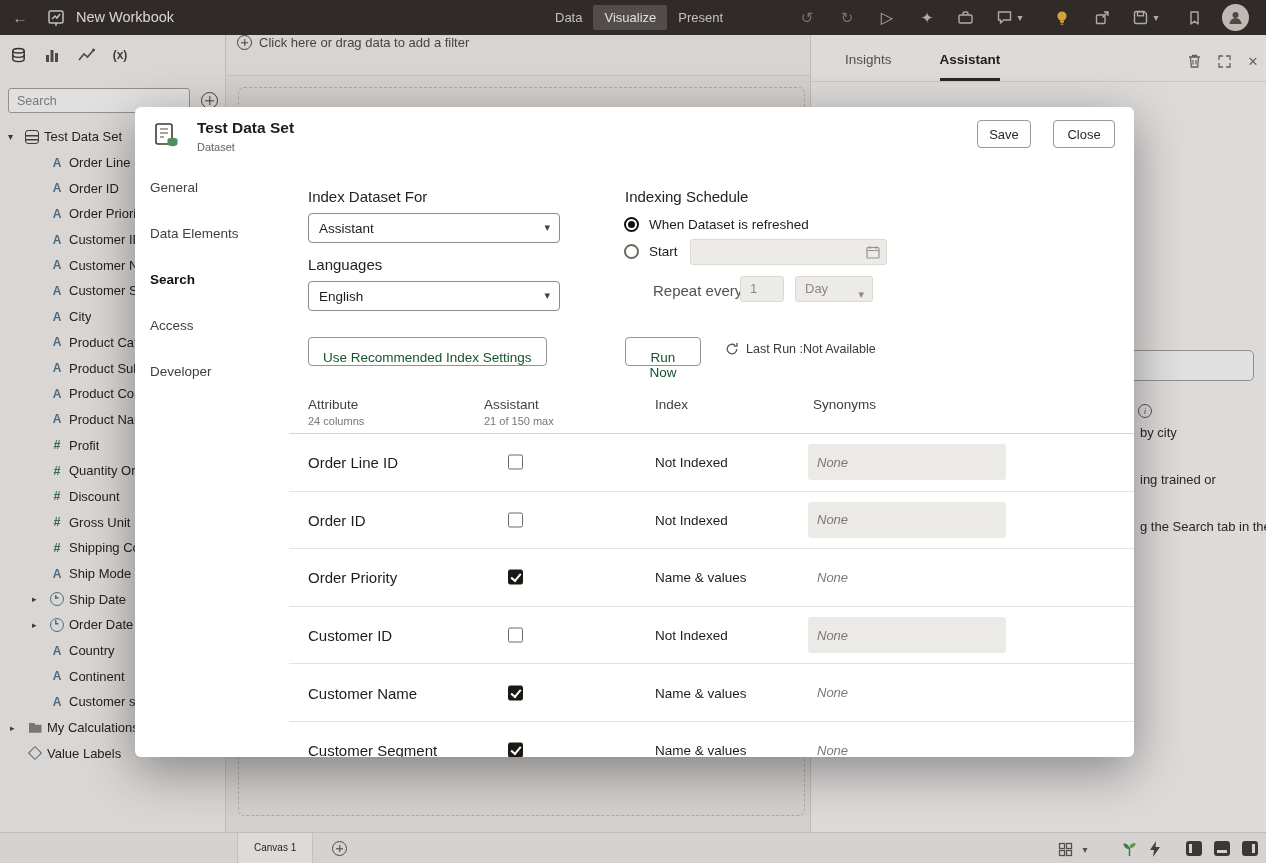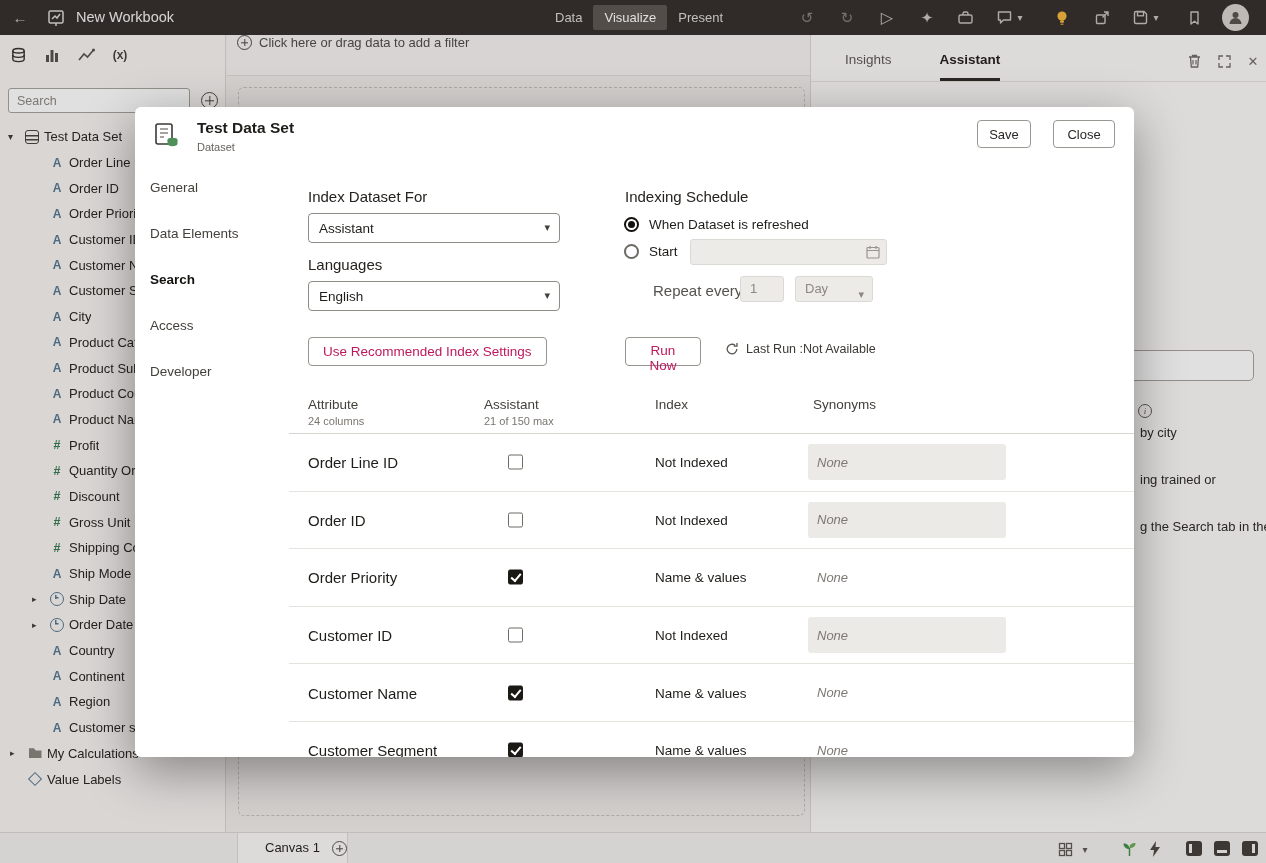--- a/index.html
+++ b/index.html
@@ -60,21 +60,21 @@
 .rp-tab+.rp-tab{margin-left:48px}
 .rp-tab.active{color:#1f1d1a;font-weight:700;box-shadow:inset 0 -3px 0 #2b2825}
 .rp-ico{position:absolute;top:13px;width:18px;height:18px;color:#6e6a66;display:flex;align-items:center;justify-content:center;cursor:pointer;font-size:13px}
 .ask-input{position:absolute;left:280px;top:315px;width:163px;height:31px;border:1px solid #a7a19c;border-radius:5px;background:#fff}
 .rp-info{position:absolute;left:327px;top:369px;width:14px;height:14px;border:1.3px solid #5f5b57;border-radius:50%;color:#5f5b57;font-size:9px;font-style:italic;font-family:"Liberation Serif",serif;display:flex;align-items:center;justify-content:center}
 .rp-frags{position:absolute;left:329px;top:390px;display:flex;flex-direction:column;gap:31px}
 .rp-frag{font-size:13px;color:#2a2824;white-space:nowrap;height:16px}
 
 
 .bottombar{position:absolute;left:0;right:0;bottom:0;height:31px;background:#f2f0ee;border-top:1px solid #d9d5d1;z-index:1}
-.canvas-tab{position:absolute;left:237px;top:0;height:30px;padding:0 27px;background:#fbfaf9;border-left:1px solid #ddd9d5;border-right:1px solid #ddd9d5;line-height:30px;font-size:13px;color:#1f1d1a;cursor:pointer}
+.canvas-tab{position:absolute;left:237px;top:0;height:30px;padding:0 16px;background:#fbfaf9;border-left:1px solid #ddd9d5;border-right:1px solid #ddd9d5;line-height:30px;font-size:10px;color:#1f1d1a;cursor:pointer}
 .bottombar .circle-plus{position:absolute;left:332px;top:8px;width:15px;height:15px;border-width:1.3px;border-color:#55514c}
 .bb-ico{position:absolute;top:7px;width:18px;height:18px;display:flex;align-items:center;justify-content:center;color:#5b5752;cursor:pointer}
 .pt{position:absolute;top:8px;width:16px;height:15px;background:#403c37;border-radius:3px;cursor:pointer}
 .pt::before{content:"";position:absolute;background:#f2f0ee}
 .pt-left::before{left:3px;top:3px;bottom:3px;width:3px}
 .pt-bottom::before{left:3px;right:3px;bottom:3px;height:3px}
 .pt-right::before{right:3px;top:3px;bottom:3px;width:3px}
 
 
 .backdrop{position:absolute;inset:0;background:rgba(42,38,34,0.14);z-index:10}
@@ -86,21 +86,21 @@
 .m-save{left:842px;width:54px}
 .m-close{left:918px;width:62px}
 .m-nav{position:absolute;left:15px;top:58px;width:130px}
 .m-nav-item{height:46px;line-height:46px;font-size:13.5px;color:#44403b;cursor:pointer;white-space:nowrap}
 .m-nav-item.active{color:#14120f;font-weight:700}
 .lbl{position:absolute;font-size:15px;color:#26231f;white-space:nowrap}
 .select{position:absolute;height:30px;border:1px solid #8f8b86;border-radius:4px;background:#fff;display:flex;align-items:center;padding:0 26px 0 10px;font-size:13.5px;color:#1f1d1a;cursor:pointer}
 .select .caret{position:absolute;right:9px;top:50%;transform:translateY(-52%);font-size:11px;color:#44403b}
 #sel-indexfor{left:173px;top:106px;width:252px}
 #sel-lang{left:173px;top:174px;width:252px}
-.m-push{position:absolute;height:29px;border:1px solid #97938e;border-radius:4px;background:#fff;font-size:13.5px;color:#be185d;font-family:"Liberation Sans",sans-serif;padding:5px 14px;cursor:pointer}
+.m-push{position:absolute;height:29px;border:1px solid #97938e;border-radius:4px;background:#fff;font-size:13.5px;color:#14532d;font-family:"Liberation Sans",sans-serif;padding:12px 14px;cursor:pointer}
 #btn-reco{left:173px;top:230px}
 #btn-runnow{left:490px;top:230px;width:76px}
 .radio-row{position:absolute;display:flex;align-items:center}
 .radio{width:15px;height:15px;border-radius:50%;flex:none;margin-right:10px;position:relative;cursor:pointer}
 .radio.sel{border:2px solid #14120f}
 .radio.sel::after{content:"";position:absolute;inset:2px;background:#14120f;border-radius:50%}
 .radio.unsel{border:2px solid #6e6a64;background:#fff}
 .radio-label{font-size:13.5px;color:#1f1d1a}
 .dis-field{background:#edebe8;border:1px solid #dcd9d5;border-radius:3px;color:#8c8882;font-size:13px}
 .date-input{position:absolute;left:555px;top:132px;width:197px;height:26px}
@@ -328,25 +328,20 @@
           <span class="t-label">Country</span>
         </div>
         <div class="tree-row t-attr">
           <span class="t-arrow">▸</span>
           <span class="t-icon"></span>
           <span class="t-label">Continent</span>
         </div>
         <div class="tree-row t-attr">
           <span class="t-arrow">▸</span>
           <span class="t-icon"></span>
-          <span class="t-label">Region</span>
-        </div>
-        <div class="tree-row t-attr">
-          <span class="t-arrow">▸</span>
-          <span class="t-icon"></span>
           <span class="t-label">Customer ss</span>
         </div>
         <div class="tree-row t-folder expandable">
           <span class="t-arrow">▸</span>
           <span class="t-icon"></span>
           <span class="t-label">My Calculations</span>
         </div>
         <div class="tree-row t-tag">
           <span class="t-arrow">▸</span>
           <span class="t-icon"></span>

